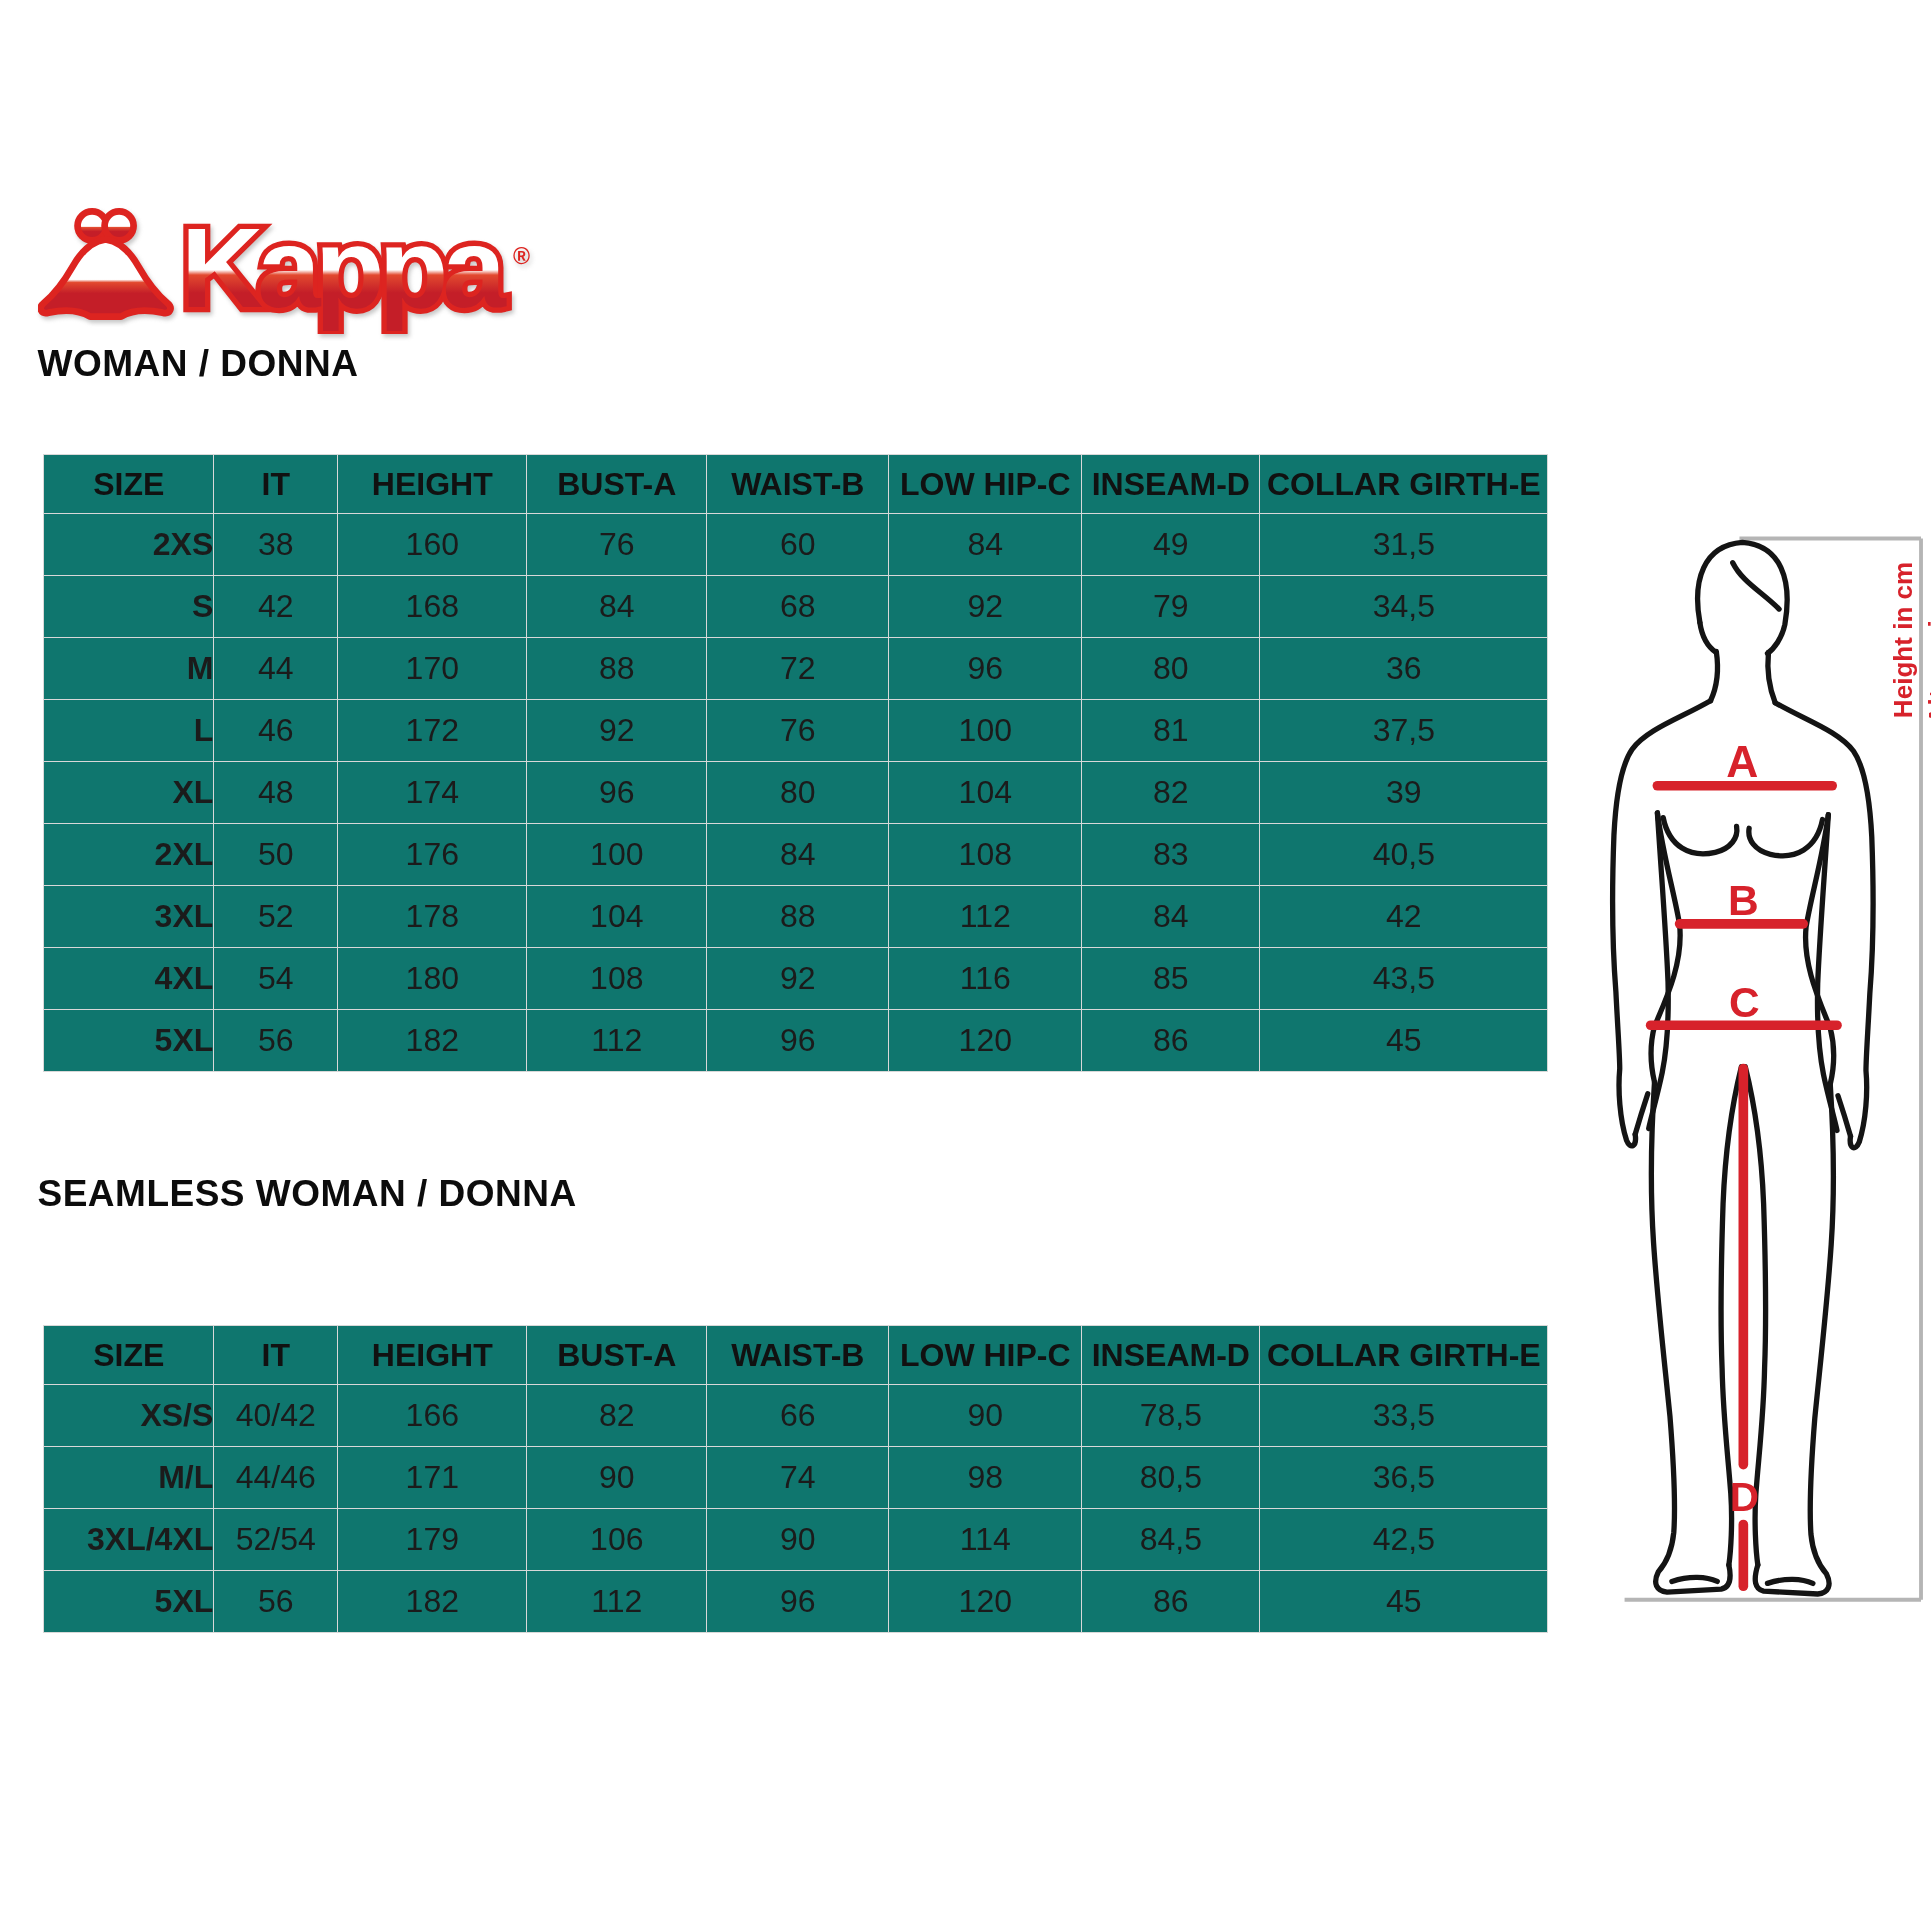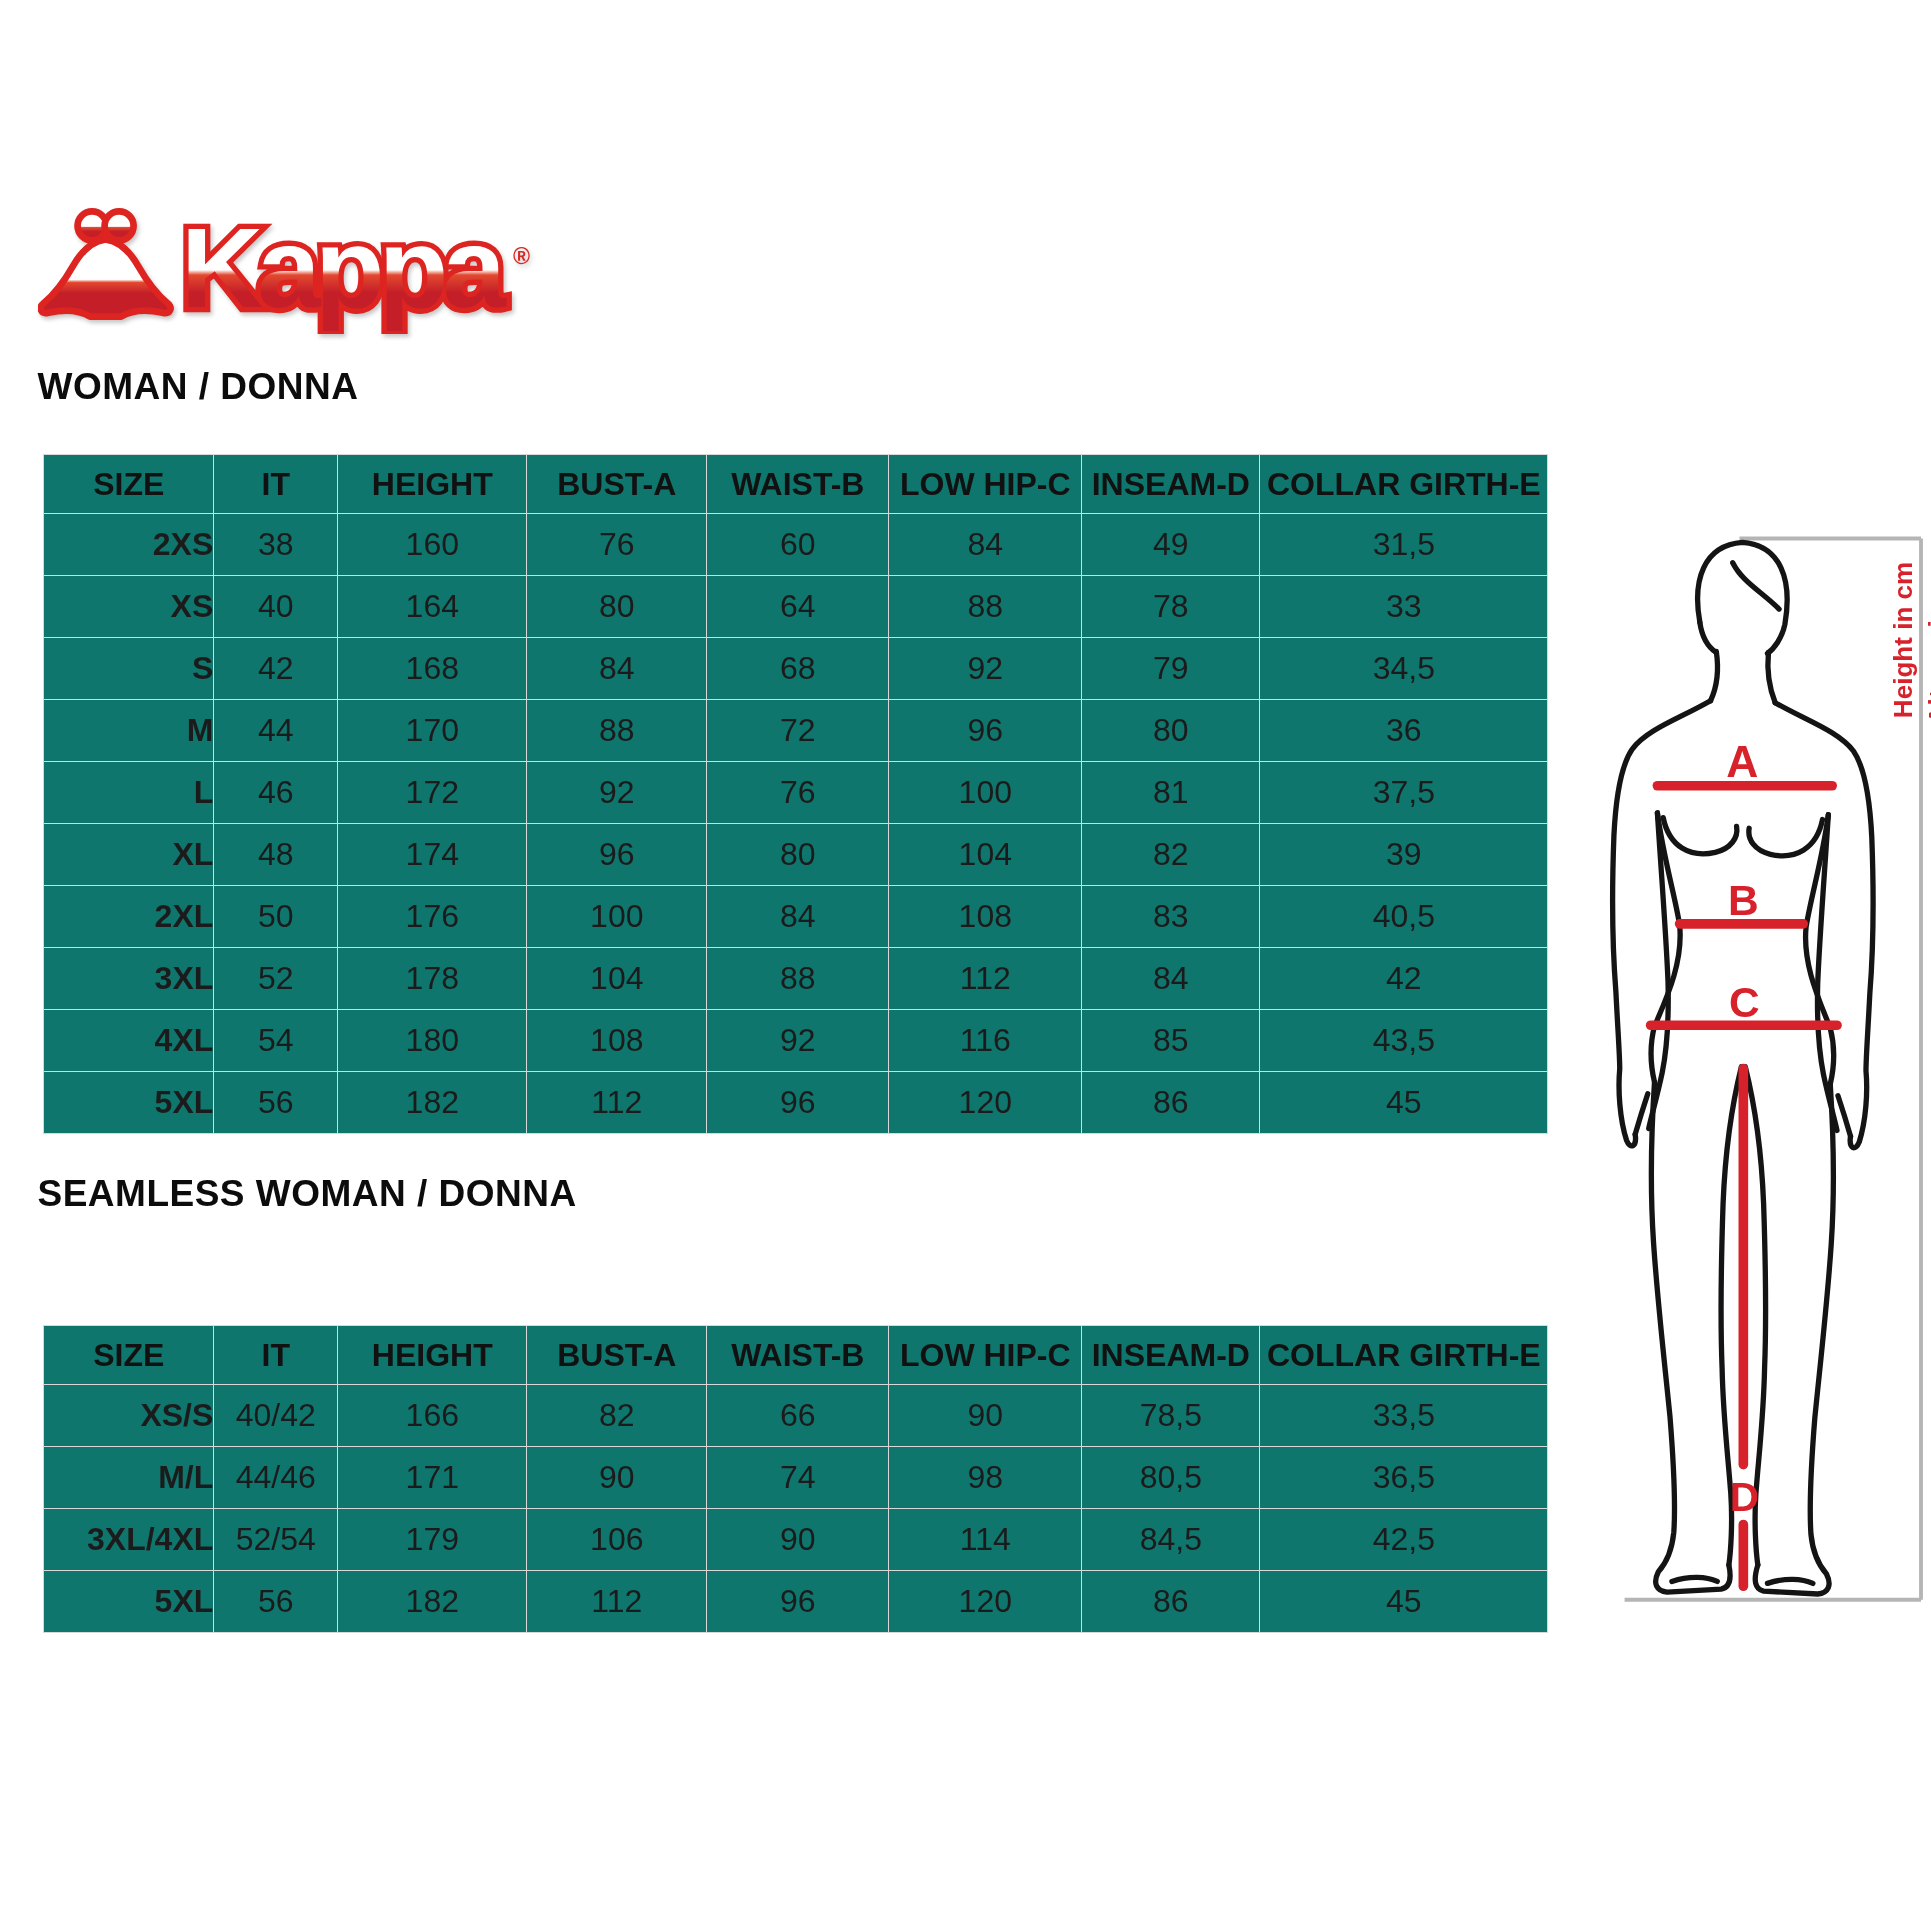--- a/index.html
+++ b/index.html
@@ -6,21 +6,21 @@
   #page{position:relative;width:1931px;height:1931px;background:#ffffff;overflow:hidden;
         font-family:"Liberation Sans", sans-serif;color:#1b1b1b;margin-left:24px;}
 
   
   #logo{position:absolute;left:13.5px;top:189px;width:502px;height:145px;}
   #logo svg{filter:drop-shadow(2.9px 3.9px 1.9px rgba(130,130,130,.45));}
 
   
   .section-heading{position:absolute;left:13.5px;font-size:37px;font-weight:bold;
                    letter-spacing:0.5px;color:#0c0c0c;}
-  #heading-woman{top:366px;}
+  #heading-woman{top:343px;}
   #heading-seamless{top:1173px;}
 
   
   table.size-table{position:absolute;left:19.3px;border-collapse:collapse;table-layout:fixed;
                    width:1502px;background:#0f766e;}
   #table-woman{top:454px;}
   #table-seamless{top:1325px;}
   .size-table th,.size-table td{border:1.9px solid #d8d8d8;text-align:center;
       vertical-align:middle;font-size:32px;padding:0;overflow:hidden;white-space:nowrap;}
   .size-table th{font-weight:bold;height:58px;color:#111;}
@@ -103,30 +103,20 @@
           <td class="sz">2XS</td>
           <td>38</td>
           <td>160</td>
           <td>76</td>
           <td>60</td>
           <td>84</td>
           <td>49</td>
           <td>31,5</td>
         </tr>
         <tr>
-          <td class="sz">XS</td>
-          <td>40</td>
-          <td>164</td>
-          <td>80</td>
-          <td>64</td>
-          <td>88</td>
-          <td>78</td>
-          <td>33</td>
-        </tr>
-        <tr>
           <td class="sz">S</td>
           <td>42</td>
           <td>168</td>
           <td>84</td>
           <td>68</td>
           <td>92</td>
           <td>79</td>
           <td>34,5</td>
         </tr>
         <tr>

